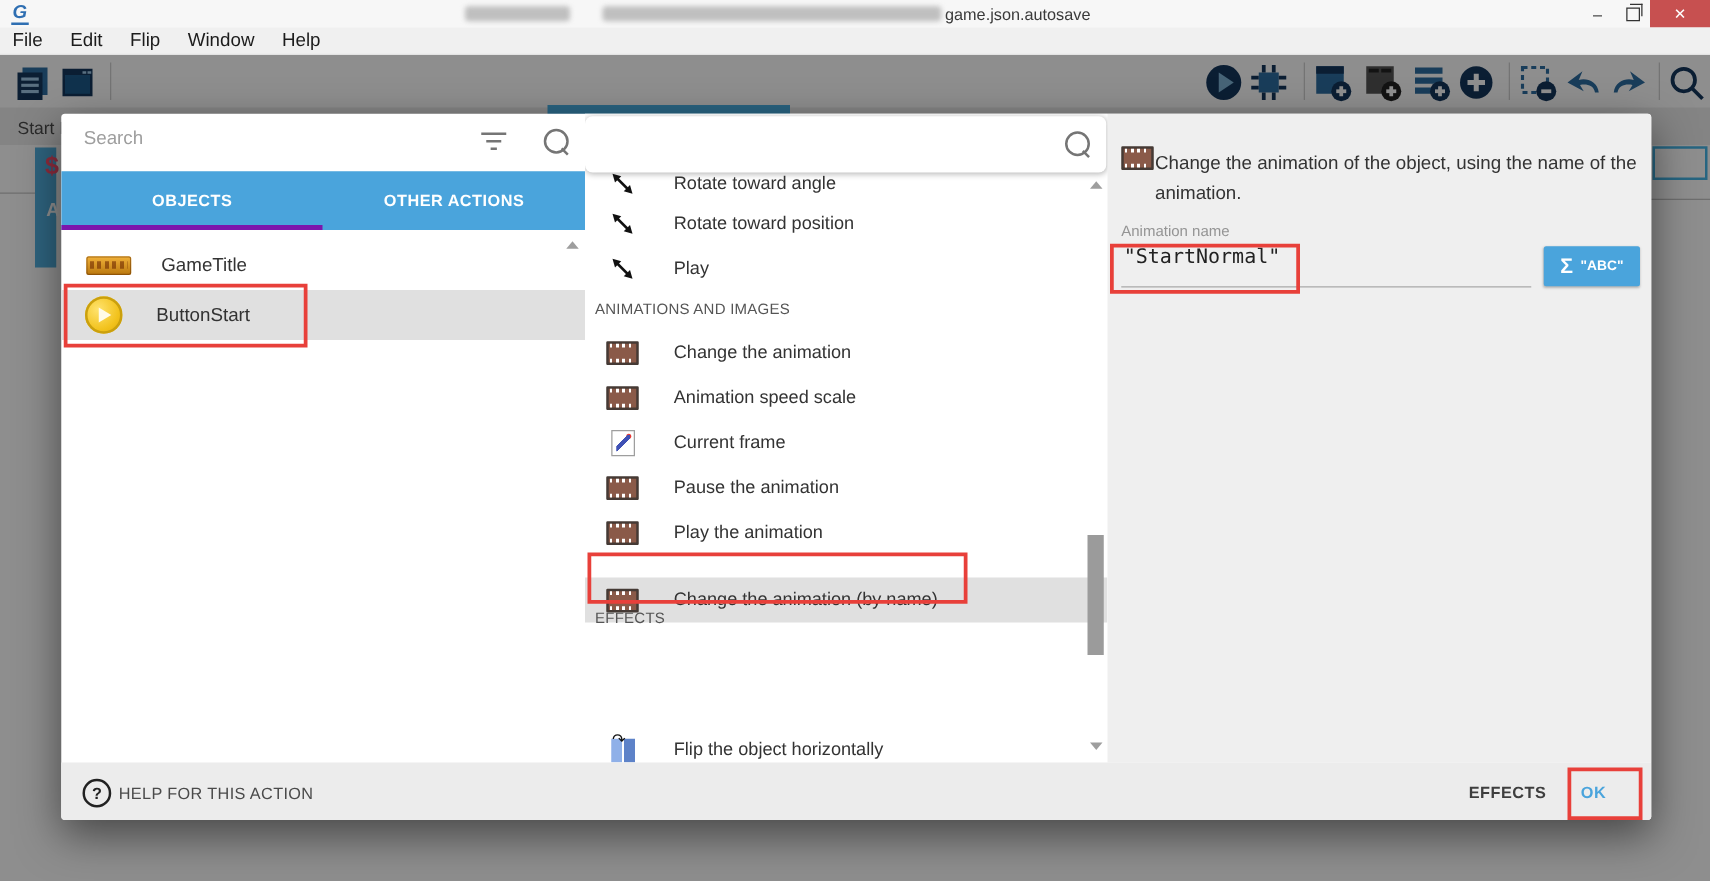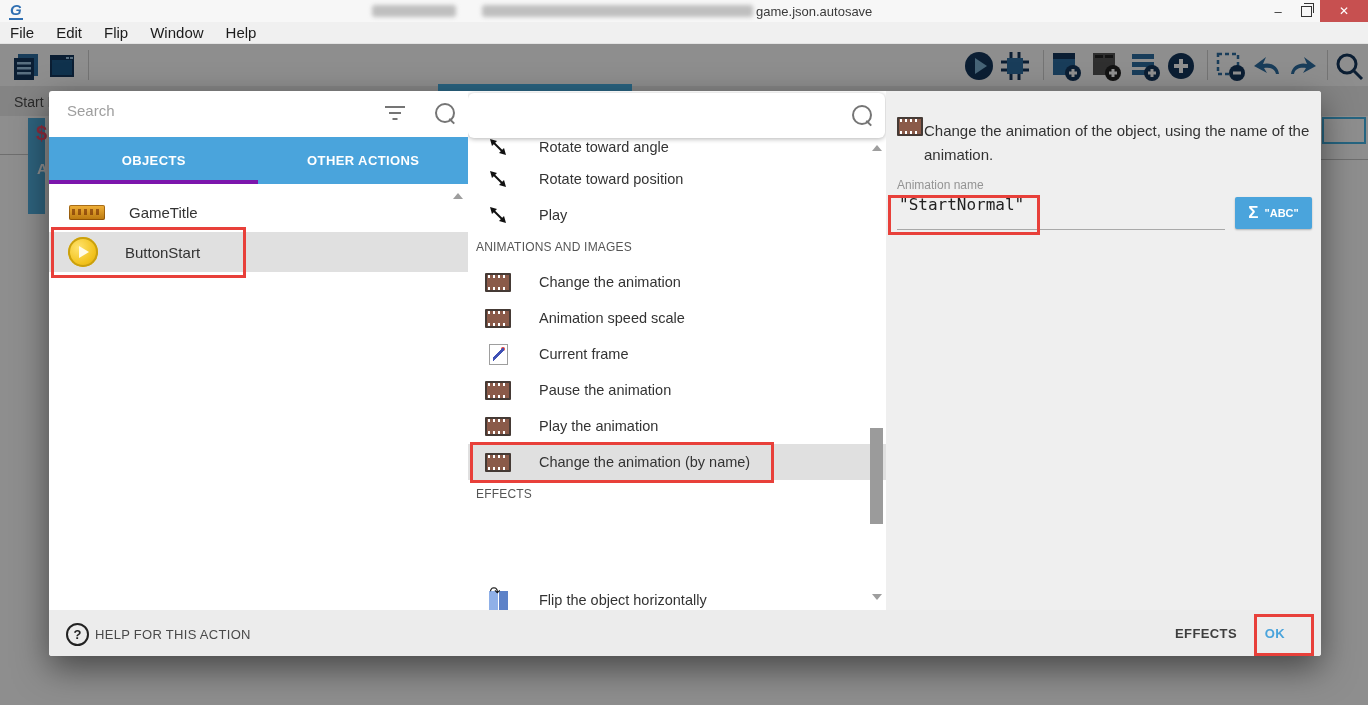--- a/index.html
+++ b/index.html
@@ -332,21 +332,21 @@
             <span class="film"></span>
           </span>
         <span class="mlabel">Pause the animation</span>
       </div>
       <div class="mrow" style="top:317px;">
         <span class="ic">
             <span class="film"></span>
           </span>
         <span class="mlabel">Play the animation</span>
       </div>
-      <div class="mrow sel" style="top:353px;">
+      <div class="mrow sel" style="top:371px;">
         <span class="ic">
             <span class="film"></span>
           </span>
         <span class="mlabel">Change the animation (by name)</span>
       </div>
 
       <div class="mhdr" style="top:389px;">EFFECTS</div>
 
       <div class="mrow" style="top:491px;">
         <span class="ic">

